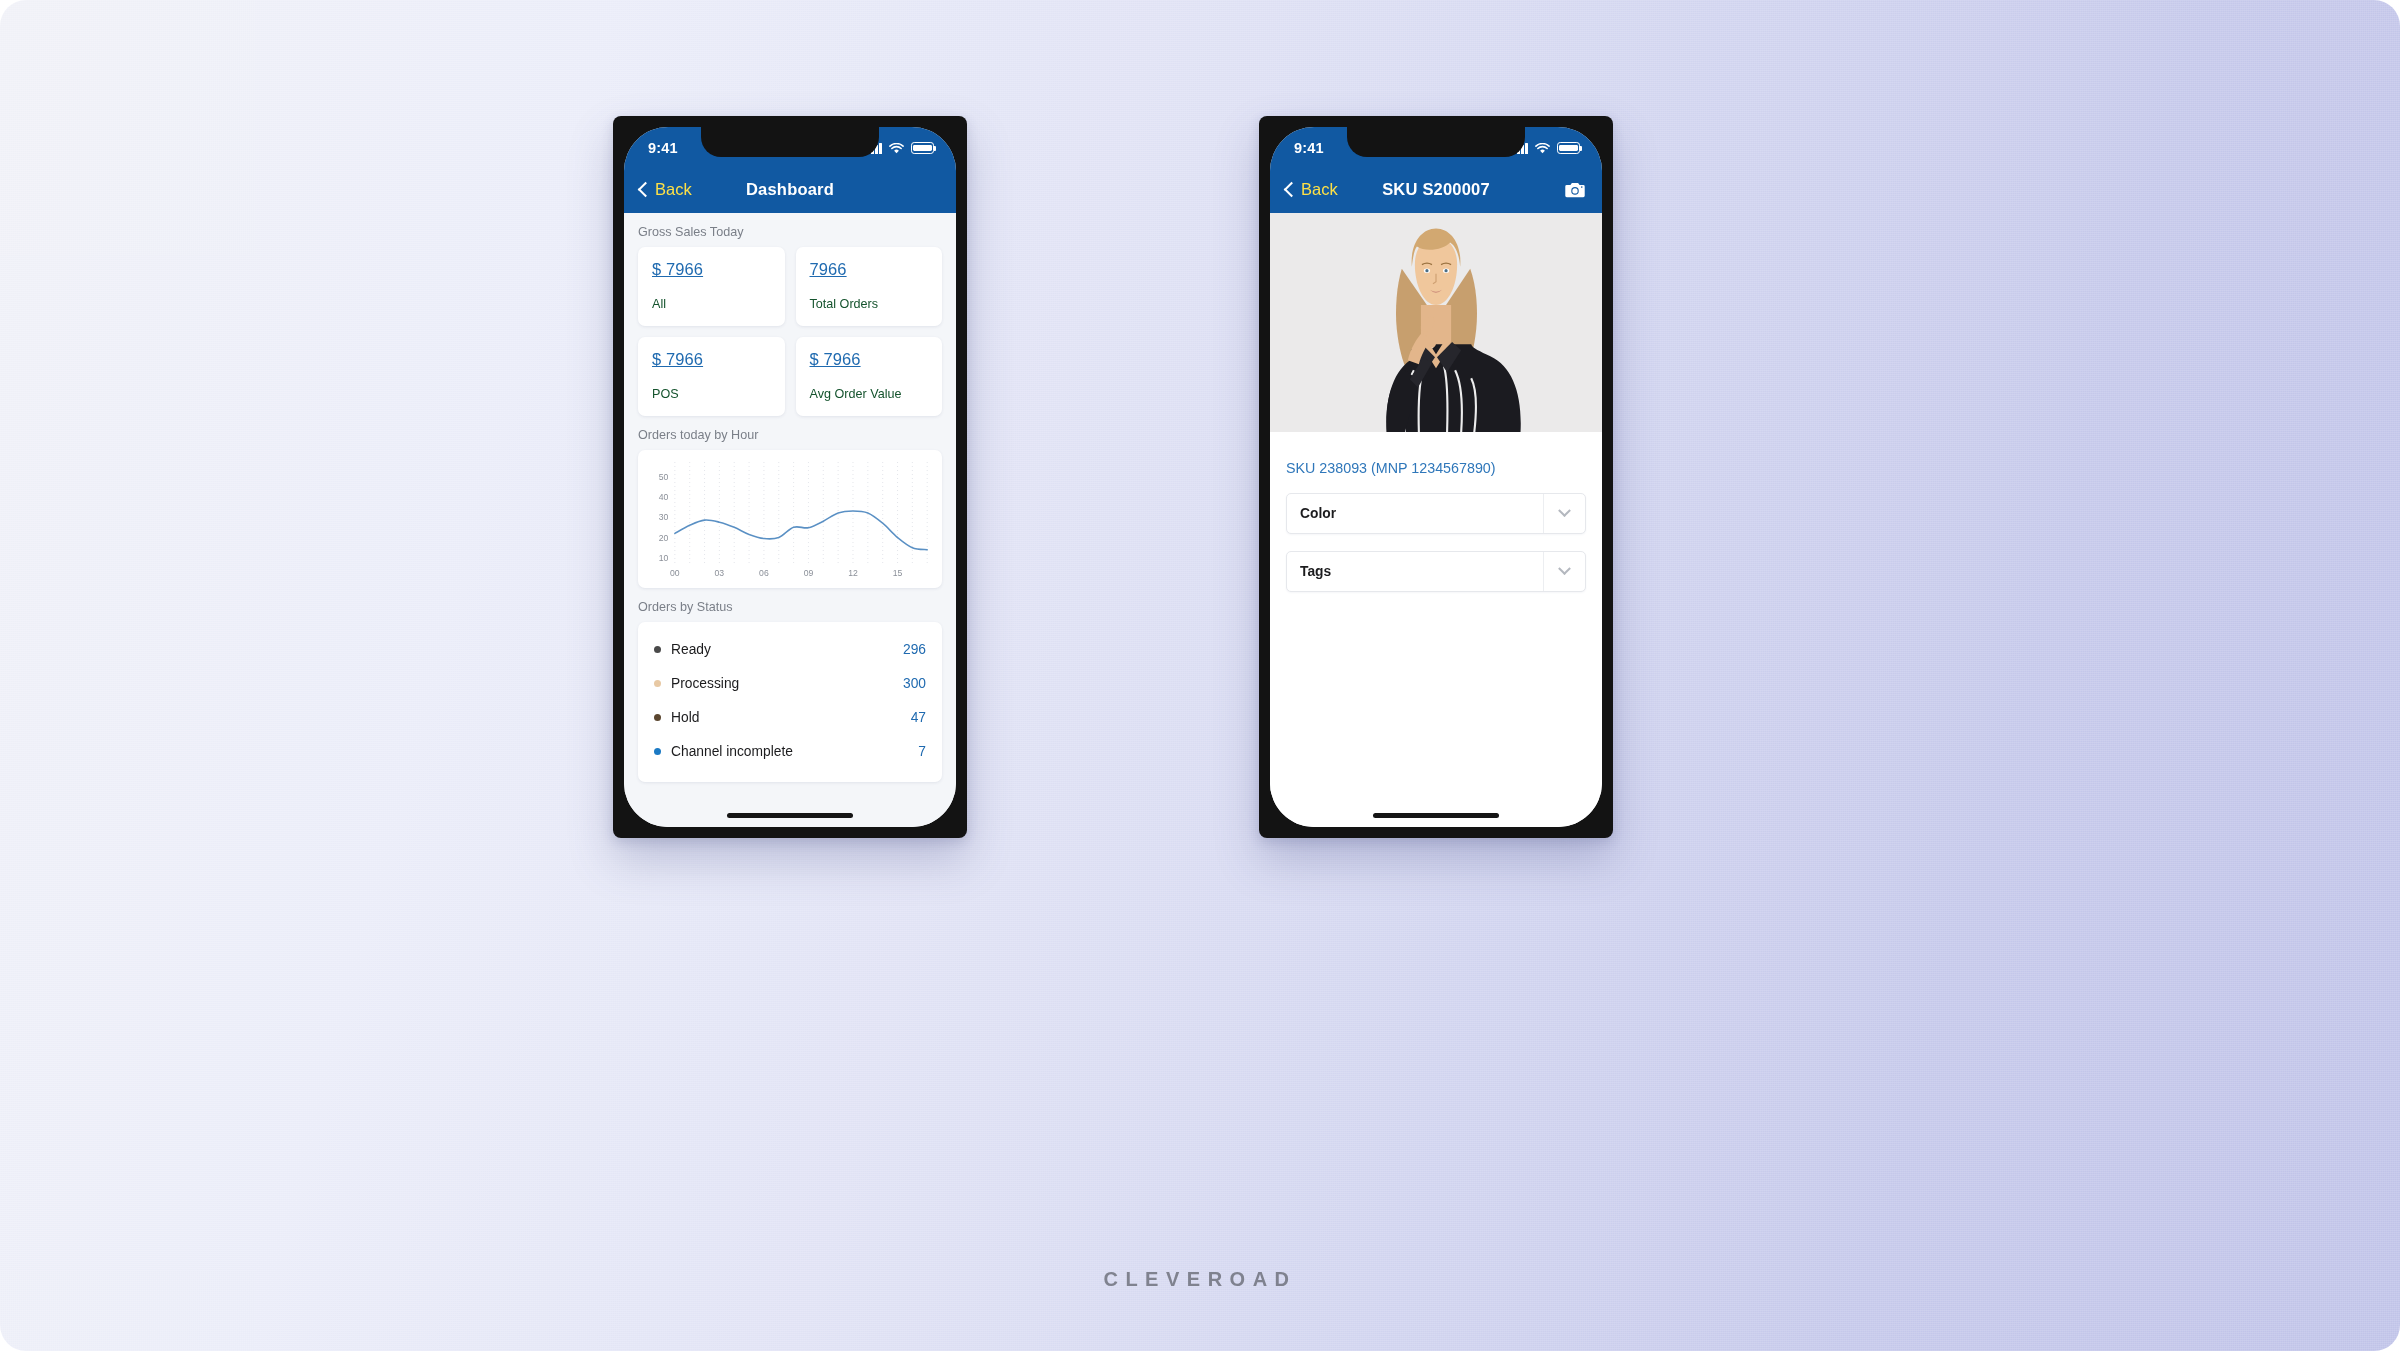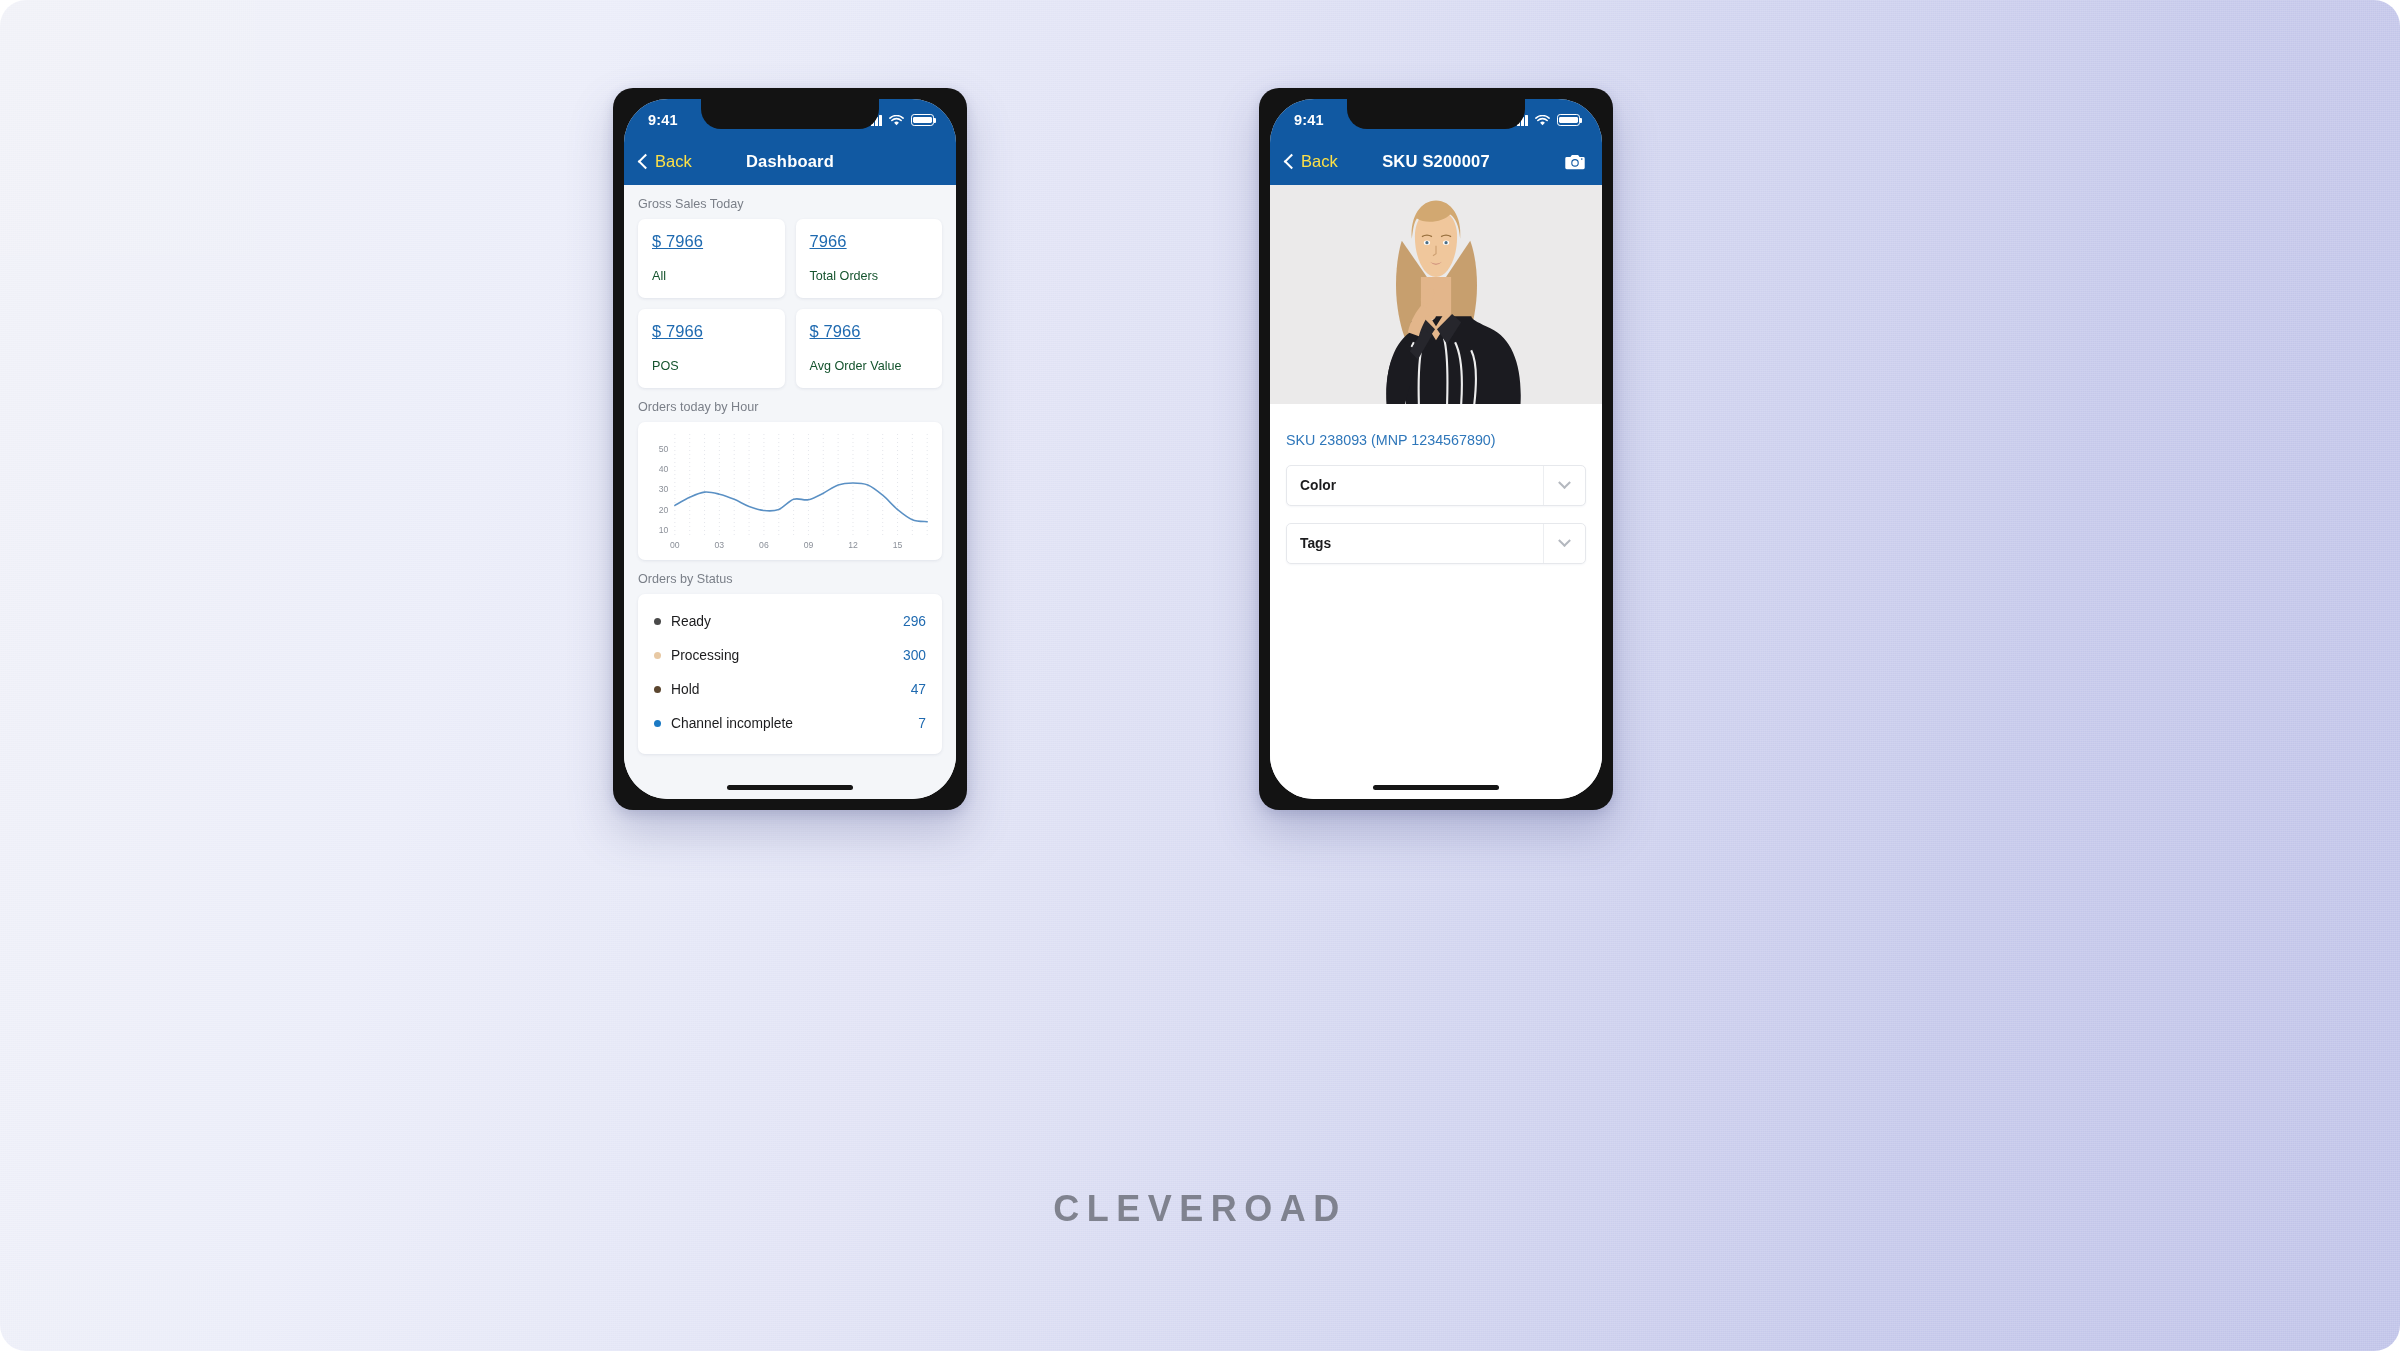--- a/index.html
+++ b/index.html
@@ -34,24 +34,25 @@
       repeating-linear-gradient(0deg, rgba(255,255,255,.25) 0 1px, rgba(0,0,0,.015) 1px 2px),
       repeating-linear-gradient(90deg, rgba(255,255,255,.20) 0 1px, rgba(0,0,0,.012) 1px 2px);
   }
 
   
   .phone {
     position: absolute;
     width: 354px;
     height: 722px;
     background: #131313;
-    border-radius: 20px;
+    border-radius: 8px;
     padding: 11px;
     box-shadow: 0 22px 44px rgba(80,85,140,.28), 0 4px 12px rgba(60,65,120,.18);
     z-index: 3;
+    margin-top: 28px;
   }
   .phone-screen {
     position: relative;
     width: 100%;
     height: 100%;
     background: #f4f6f8;
     border-radius: 44px;
     overflow: hidden;
   }
   .notch {
@@ -244,23 +245,23 @@
     font-size: 14.3px;
     font-weight: bold;
     display: flex; align-items: center; justify-content: center;
     box-shadow: 0 3px 8px rgba(17,86,158,.28);
   }
 
   
   .brand {
     position: absolute;
     left: 0; right: 0;
-    top: 1188px;
+    top: 1268px;
     text-align: center;
-    font-size: 36px;
+    font-size: 20px;
     font-weight: bold;
     letter-spacing: 7.5px;
     color: #70737e;
     opacity: .85;
     z-index: 4;
   }
 </style>
 </head>
 <body>
 

